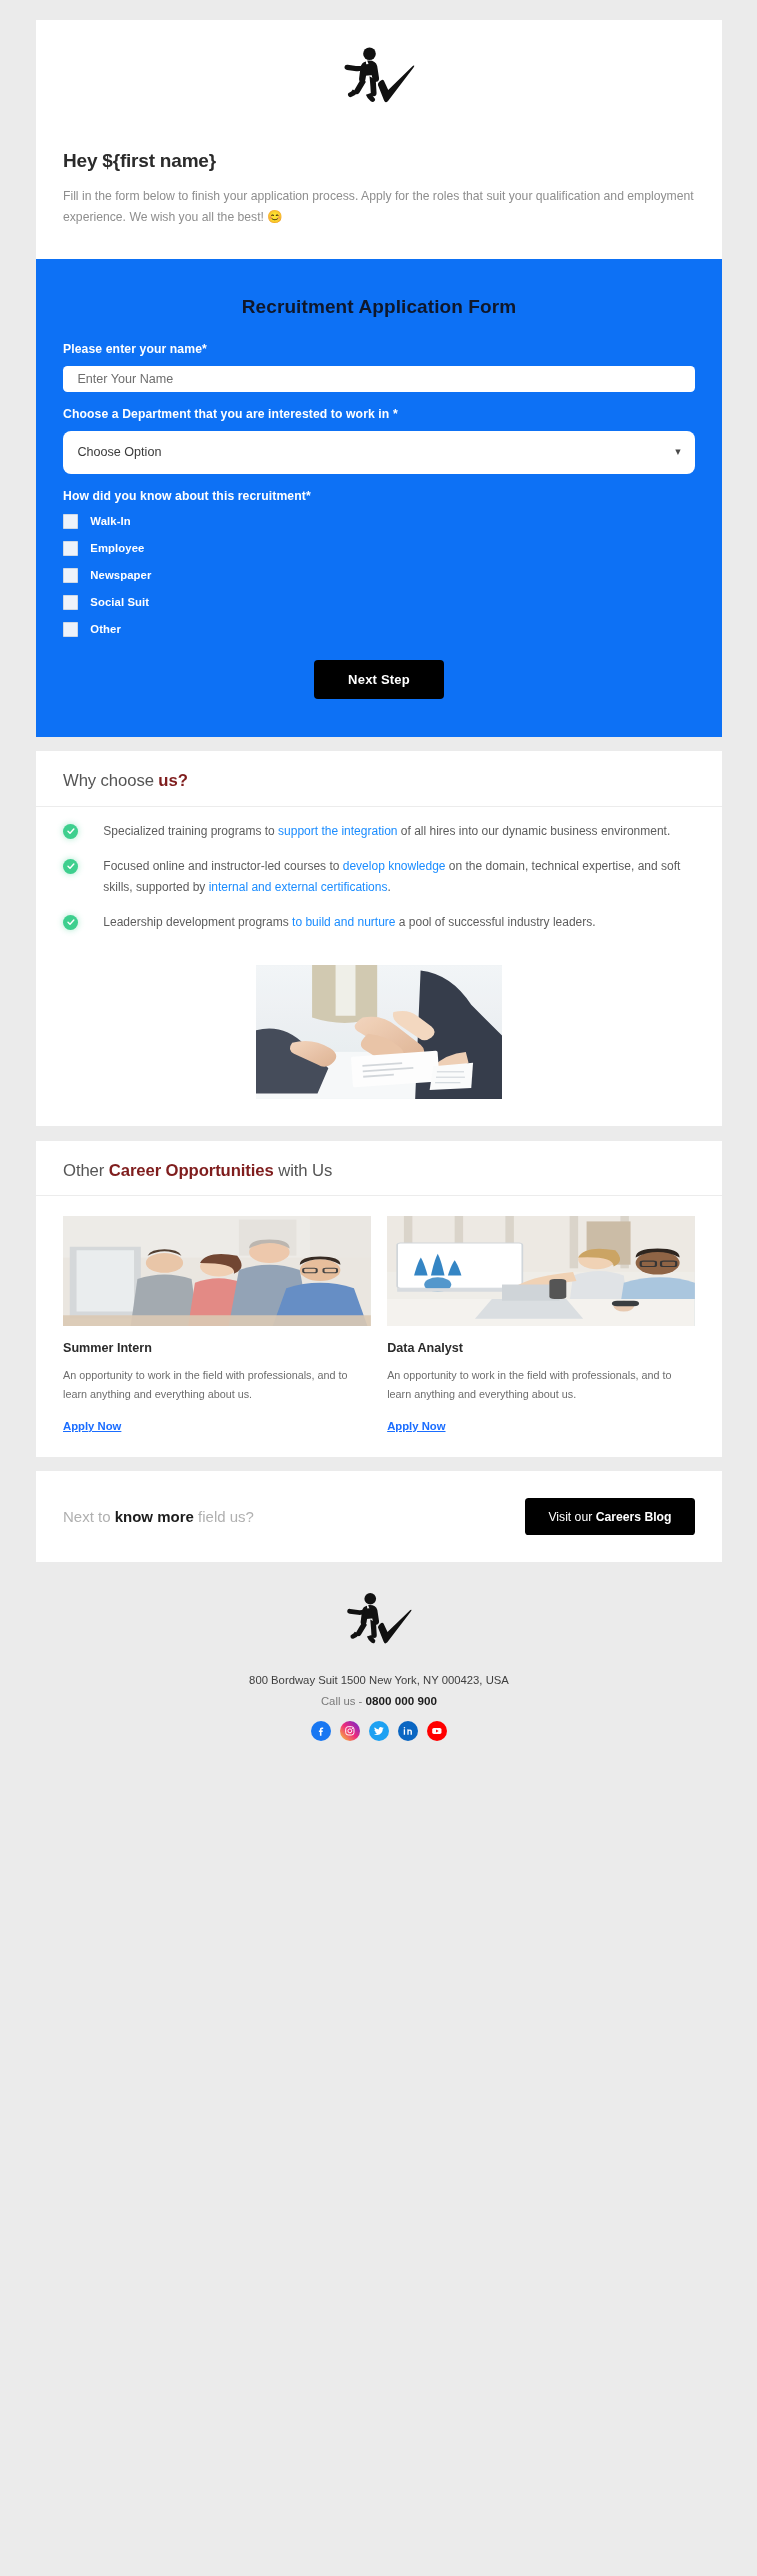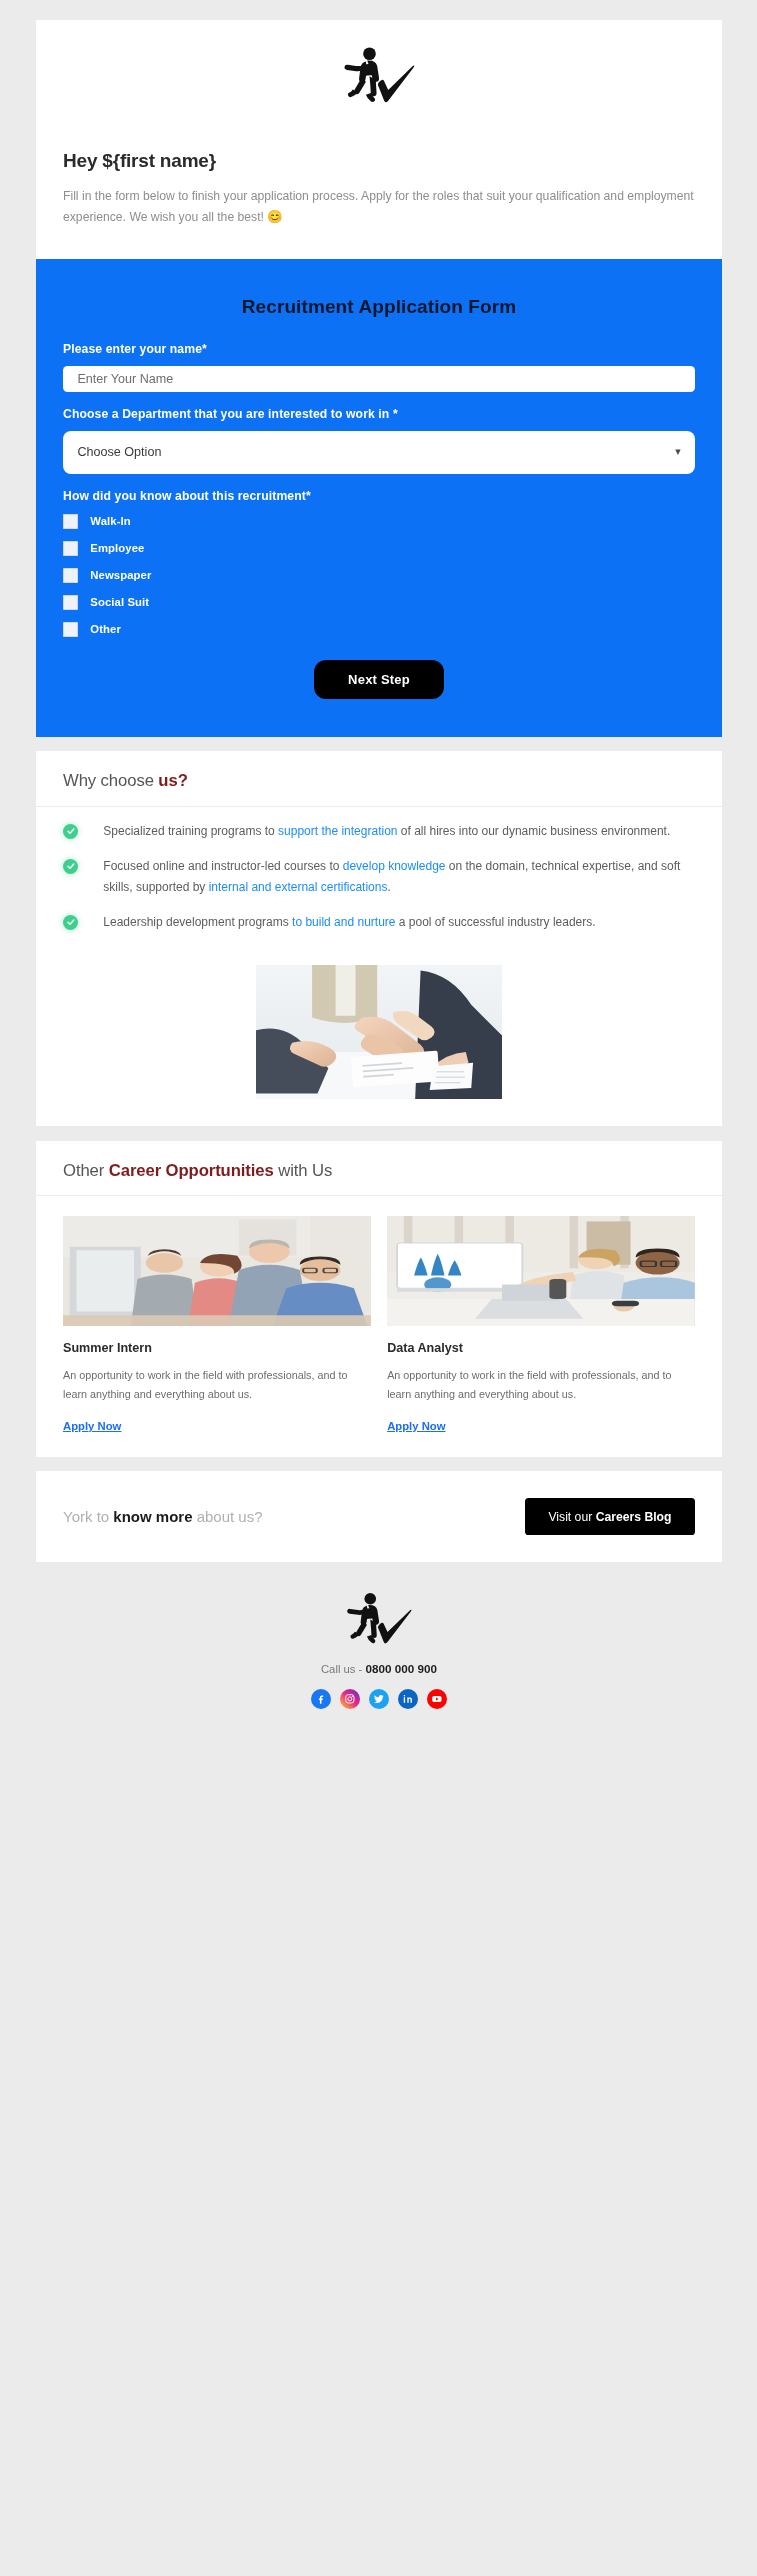--- a/index.html
+++ b/index.html
@@ -136,21 +136,21 @@
 
   .next-row {
     display: flex;
     justify-content: center;
     margin-top: 23.5px;
   }
   .next-btn {
     background: #000000;
     color: #ffffff;
     border: none;
-    border-radius: 12px;
+    border-radius: 4px;
     padding: 11.7px 34px;
     font-size: 13px;
     font-weight: bold;
     font-family: "Liberation Sans", sans-serif;
     cursor: pointer;
     letter-spacing: 0.2px;
   }
 
   
   .spacer { height: 14.4px; }
@@ -566,21 +566,21 @@
         <a class="apply-link">Apply Now</a>
       </div>
 
     </div>
   </div>
 
   <div class="spacer"></div>
 
   <div class="card cta">
     <div class="cta-text">
-      <span>York to </span><b>know more</b><span> about us?</span>
+      <span>Next to </span><b>know more</b><span> field us?</span>
     </div>
     <button class="cta-btn">
       <span>Visit our </span><b>Careers Blog</b>
     </button>
   </div>
 
 </div>
 
 <div class="footer">
   <div class="footer-logo">
@@ -591,20 +591,21 @@
       <path d="M31 20 l-6.5 0.5 -1.2 12.5 13 -1 z" fill="#111"></path>
       <path d="M24 21.5 q-4 1 -7.5 0.5 l-9 -1.3 q-3.2 -0.5 -3.6 2.3 q-0.4 2.9 2.8 3.4 l10.2 1.4 q4.6 0.6 7.6 -1.5 z" fill="#111"></path>
       <path d="M24 33 q-3 5 -5.6 9.4 l-3.4 5.8 q-1.7 2.9 1 4.6 q2.8 1.6 4.5 -1.3 l6.9 -11.6 z" fill="#111"></path>
       <path d="M31.5 33.5 q0.6 6 1 11.6 l0.4 7.2 q0.2 3.3 3.4 3.2 q3.2 -0.1 3 -3.5 l-0.9 -14.6 z" fill="#111"></path>
       <path d="M13 48 q-1.6 2.5 -3.6 3.4 q-2.6 1.2 -1.4 3.6 q1.1 2.3 3.8 1.2 q4.2 -1.7 7 -5.4 z" fill="#111"></path>
       <path d="M33 52 q1.2 3 3.4 4.8 q2.3 1.9 0.6 4.1 q-1.7 2.1 -4.1 0.2 q-3.8 -2.9 -5.4 -7.2 z" fill="#111"></path>
       <path d="M43 39 q-2.6 1.9 -2.2 4 l6.8 17.2 q1.4 3.6 4.4 0.6 L80 24 q2.4 -3.2 -0.4 -2.1 L52.2 48.5 47.6 38.6 q-1.4 -2.9 -4.6 0.4 z" fill="#111"></path>
     </svg>
   </div>
 
+  <div class="footer-addr">800 Bordway Suit 1500 New York, NY 000423, USA</div>
   <div class="footer-call">
     <span>Call us - </span><b>0800 000 900</b>
   </div>
 
   <div class="social">
     <span class="s-ico s-fb">
       <svg width="11.7" height="11.7" viewBox="0 0 24 24">
           <path fill="#fff" d="M14.5 8.2h2.3V5.3h-2.7c-2.6 0-4 1.6-4 4.1v1.9H8v3h2.1v8h3.2v-8h2.4l.4-3h-2.8V9.6c0-.9.3-1.4 1.2-1.4z"></path>
         </svg>
     </span>

